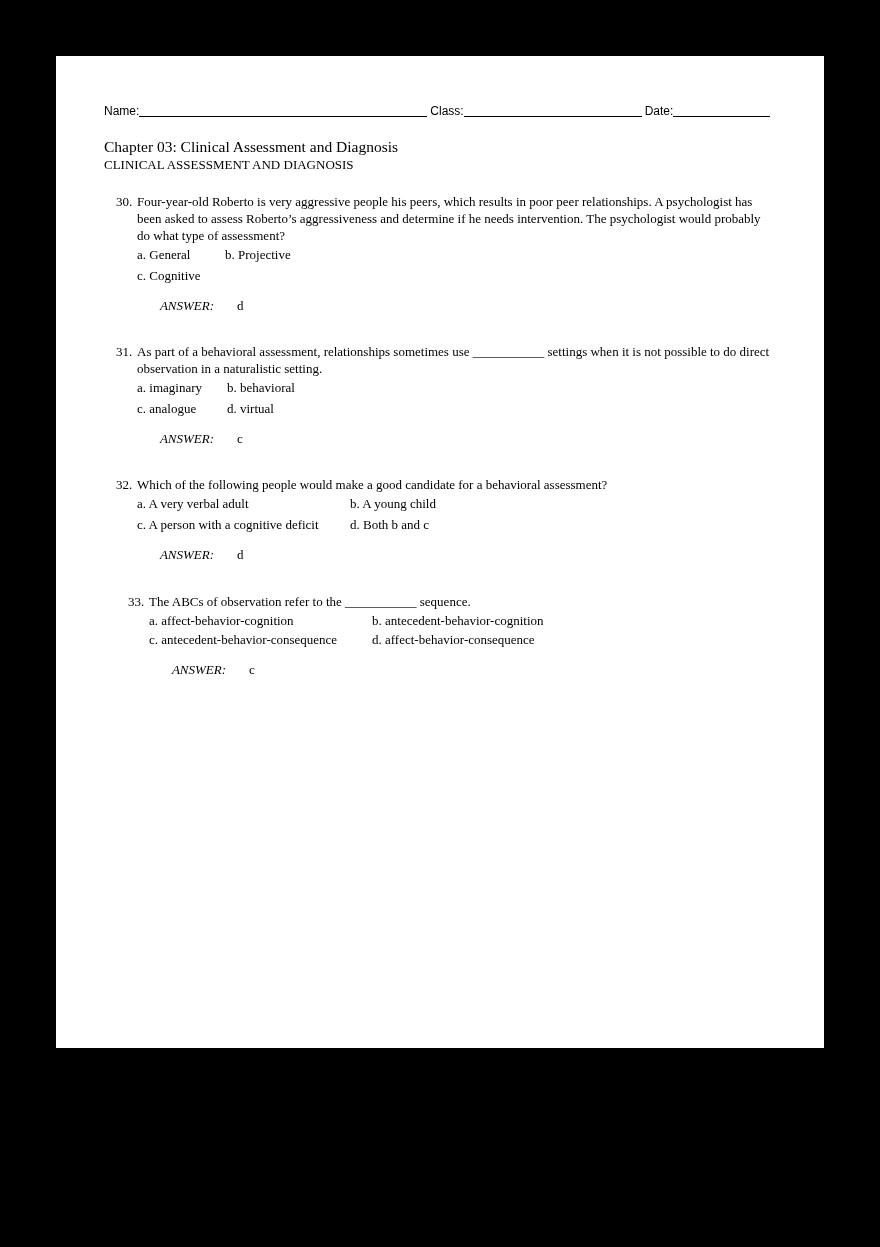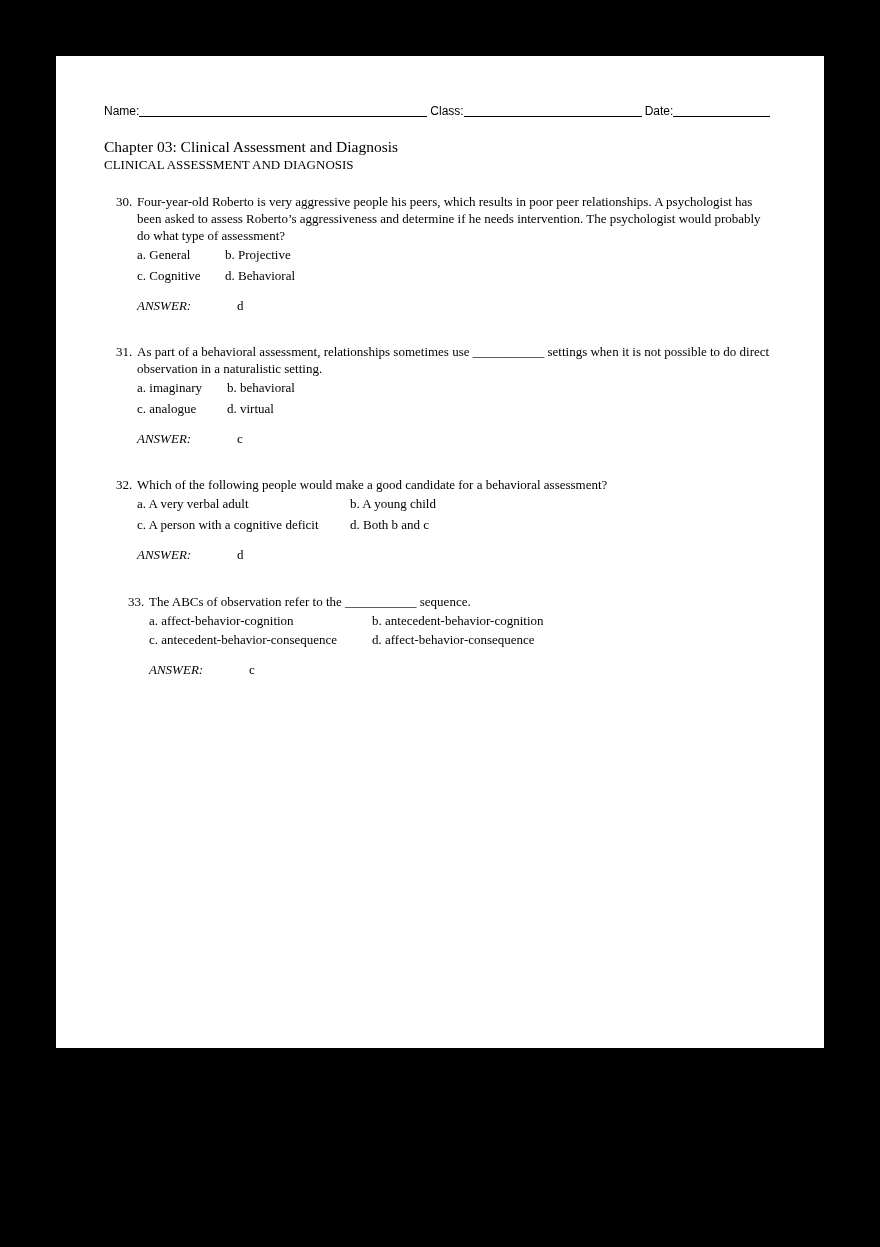--- a/index.html
+++ b/index.html
@@ -27,21 +27,21 @@
   .chapter-sub {
     position: absolute; left: 48px; top: 101px; font-size: 13px; line-height: 15px;
   }
   .question { position: absolute; left: 60px; width: 660px; font-size: 13px; line-height: 17px; }
   .q-stem { display: flex; }
   .q-num { width: 21px; flex: none; }
   .q-text { flex: 1; }
   .options { margin-left: 21px; display: grid; row-gap: 4px; margin-top: 2px; }
   .opt { white-space: nowrap; }
   .answer { margin-left: 21px; margin-top: 13px; display: flex; }
-  .answer-label { font-style: italic; width: 100px; }
+  .answer-label { font-style: italic; width: 100px; text-align: center; }
 </style>
 </head>
 <body>
 
 <div class="page">
 
   <div class="header-row">
     <span class="lbl">Name:</span>
     <span class="line name-line"></span>
     <span class="lbl">Class:</span>
@@ -55,21 +55,20 @@
 
   <div class="question serif" style="top:137px;">
     <div class="q-stem">
       <span class="q-num">30.</span>
       <span class="q-text">Four-year-old Roberto is very aggressive people his peers, which results in poor peer relationships. A psychologist has been asked to assess Roberto’s aggressiveness and determine if he needs intervention. The psychologist would probably do what type of assessment?</span>
     </div>
     <div class="options" style="grid-template-columns: 88px auto;">
       <span class="opt">a. General</span>
       <span class="opt">b. Projective</span>
       <span class="opt">c. Cognitive</span>
-      <span class="opt">d. Behavioral</span>
     </div>
     <div class="answer">
       <span class="answer-label">ANSWER:</span>
       <span>d</span>
     </div>
   </div>
 
   <div class="question serif" style="top:287px;">
     <div class="q-stem">
       <span class="q-num">31.</span>

